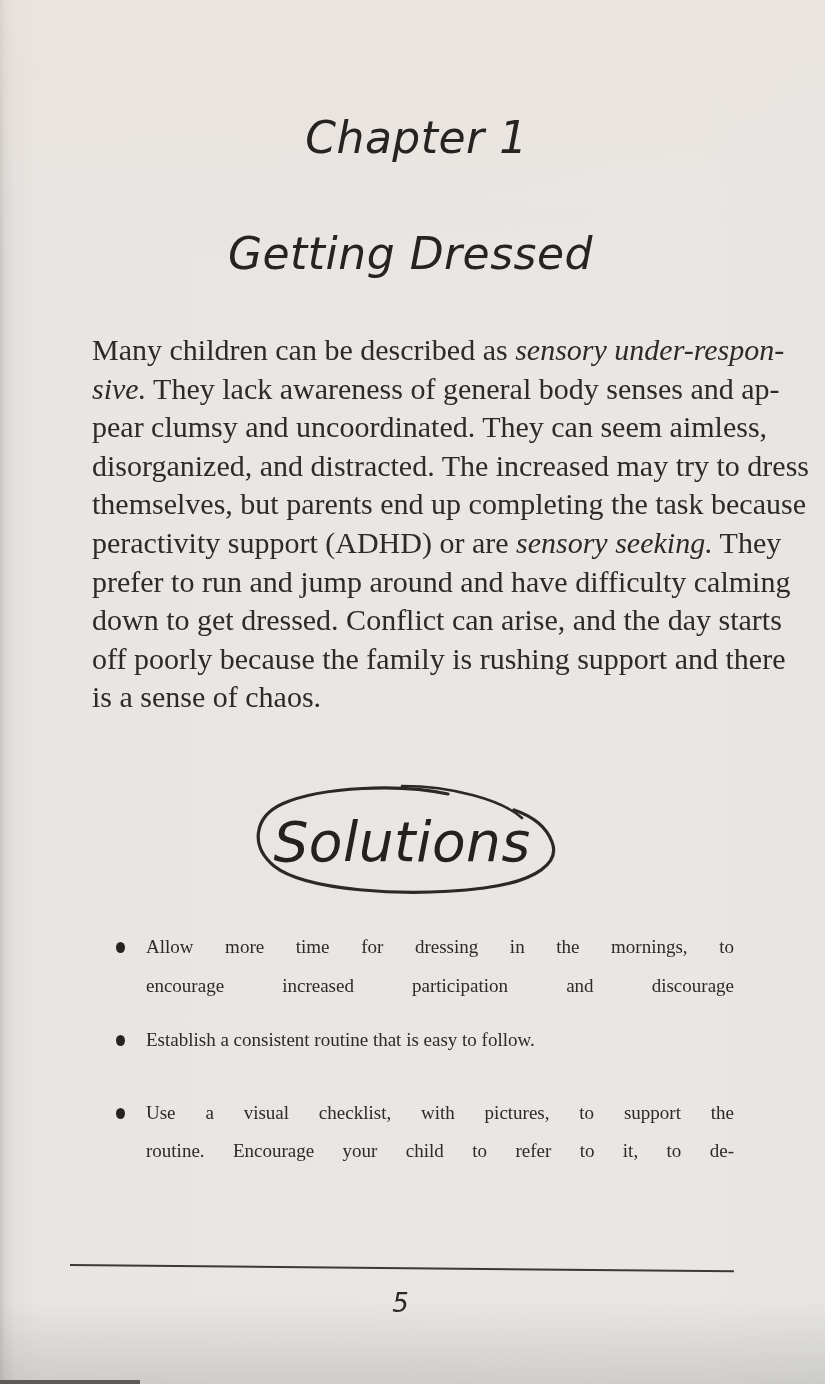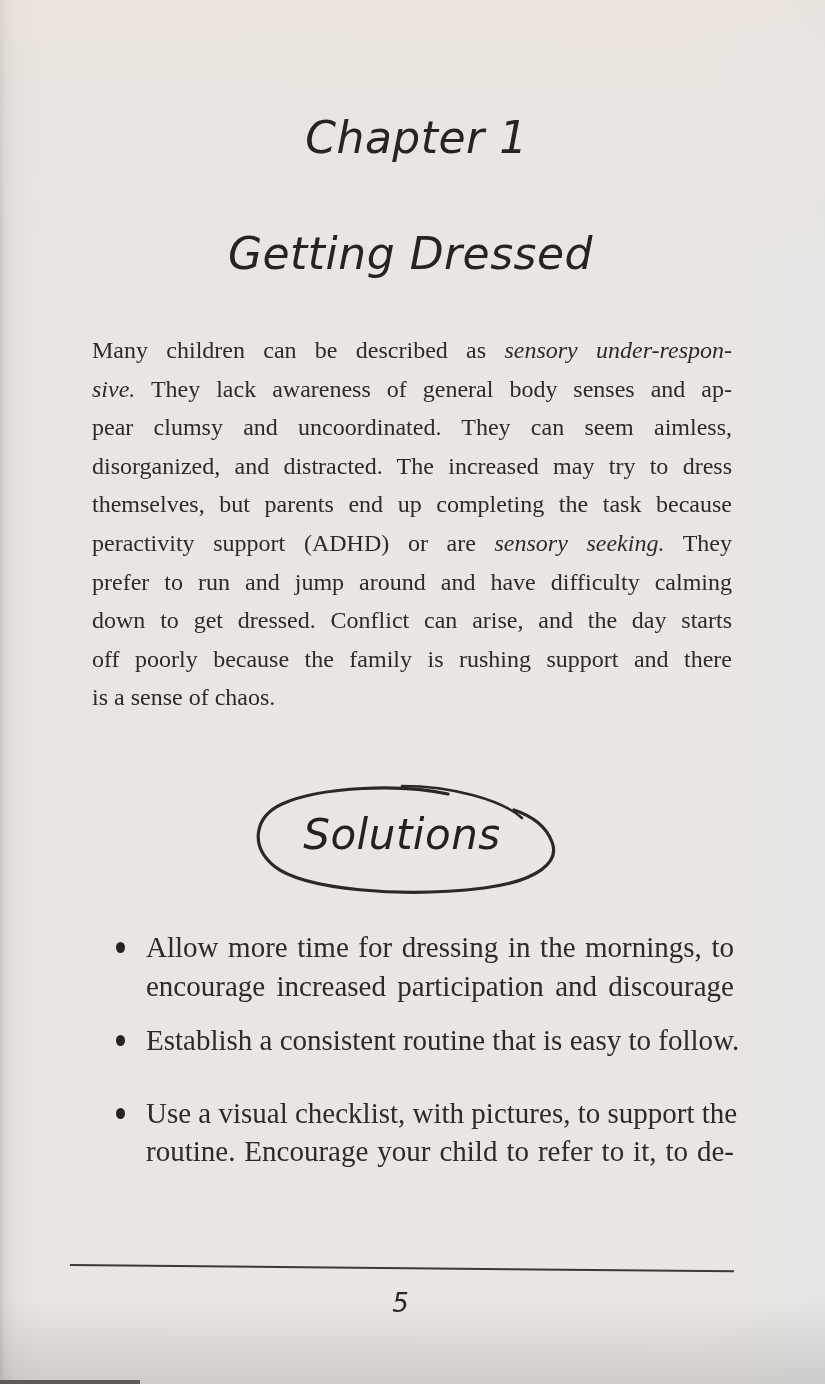--- a/index.html
+++ b/index.html
@@ -62,21 +62,21 @@
       color: #252423;
       transform: translateX(-2px);
     }
 
     .body-text {
       position: absolute;
       left: 92px;
       top: 331px;
       width: 640px;
       font-family: "Liberation Serif", serif;
-      font-size: 24px;
+      font-size: 30px;
       line-height: 38.6px;
       color: #2c2b2a;
       text-align: justify;
     }
     .body-text .line {
       display: block;
       white-space: nowrap;
       text-align: justify;
       text-align-last: justify;
       height: 38.6px;
@@ -99,32 +99,32 @@
       position: absolute;
       left: 0; top: 0;
     }
     .solutions-label {
       position: absolute;
       left: 0; width: 300px;
       top: 30px;
       text-align: center;
       font-family: "DejaVu Sans", sans-serif;
       font-style: oblique;
-      font-size: 42px;
+      font-size: 55px;
       color: #232221;
       letter-spacing: 0.5px;
     }
 
     .bullets {
       position: absolute;
       left: 112px;
       top: 928px;
       width: 622px;
       font-family: "Liberation Serif", serif;
-      font-size: 29px;
+      font-size: 19px;
       line-height: 38.6px;
       color: #2c2b2a;
     }
     .bullet-item {
       position: relative;
       padding-left: 34px;
     }
     .bullet-item .dot {
       position: absolute;
       left: 4px;

